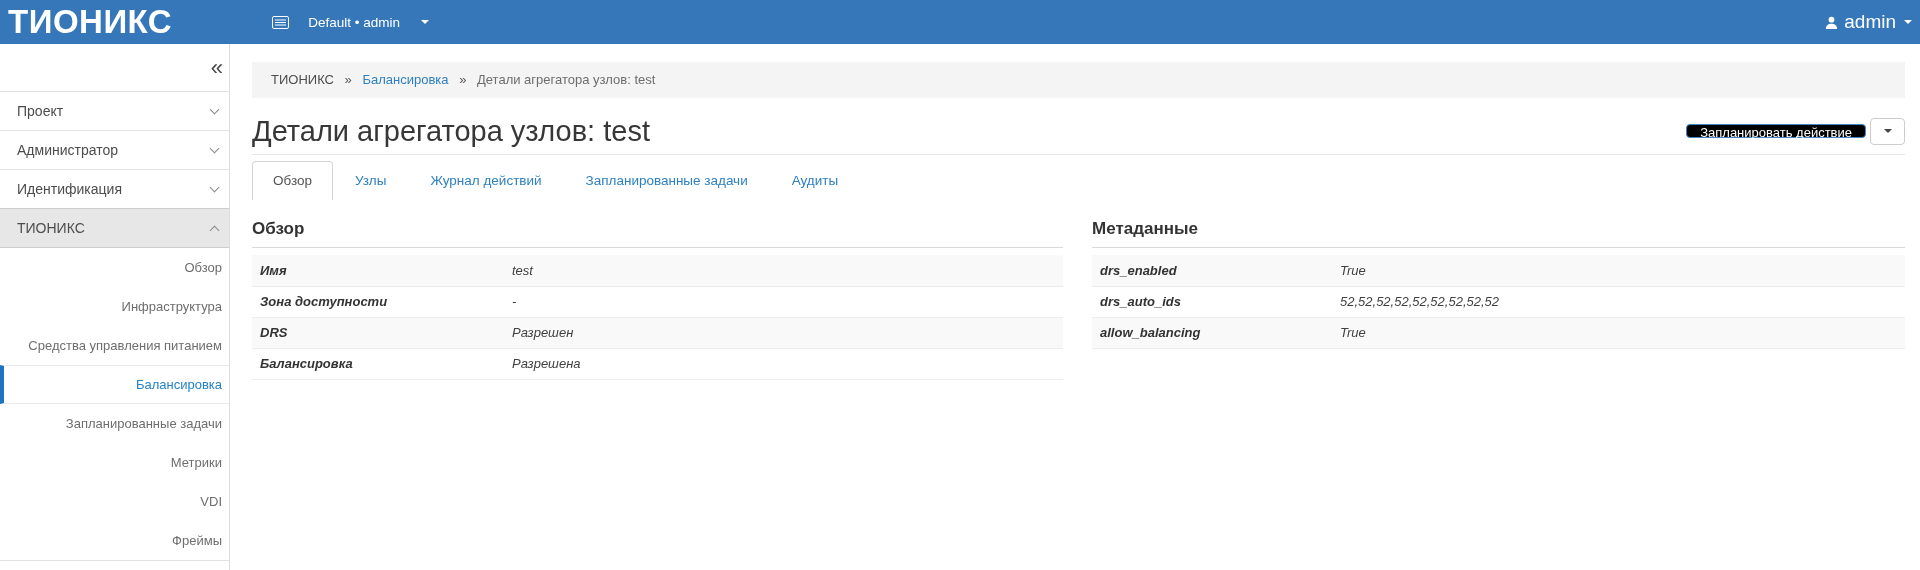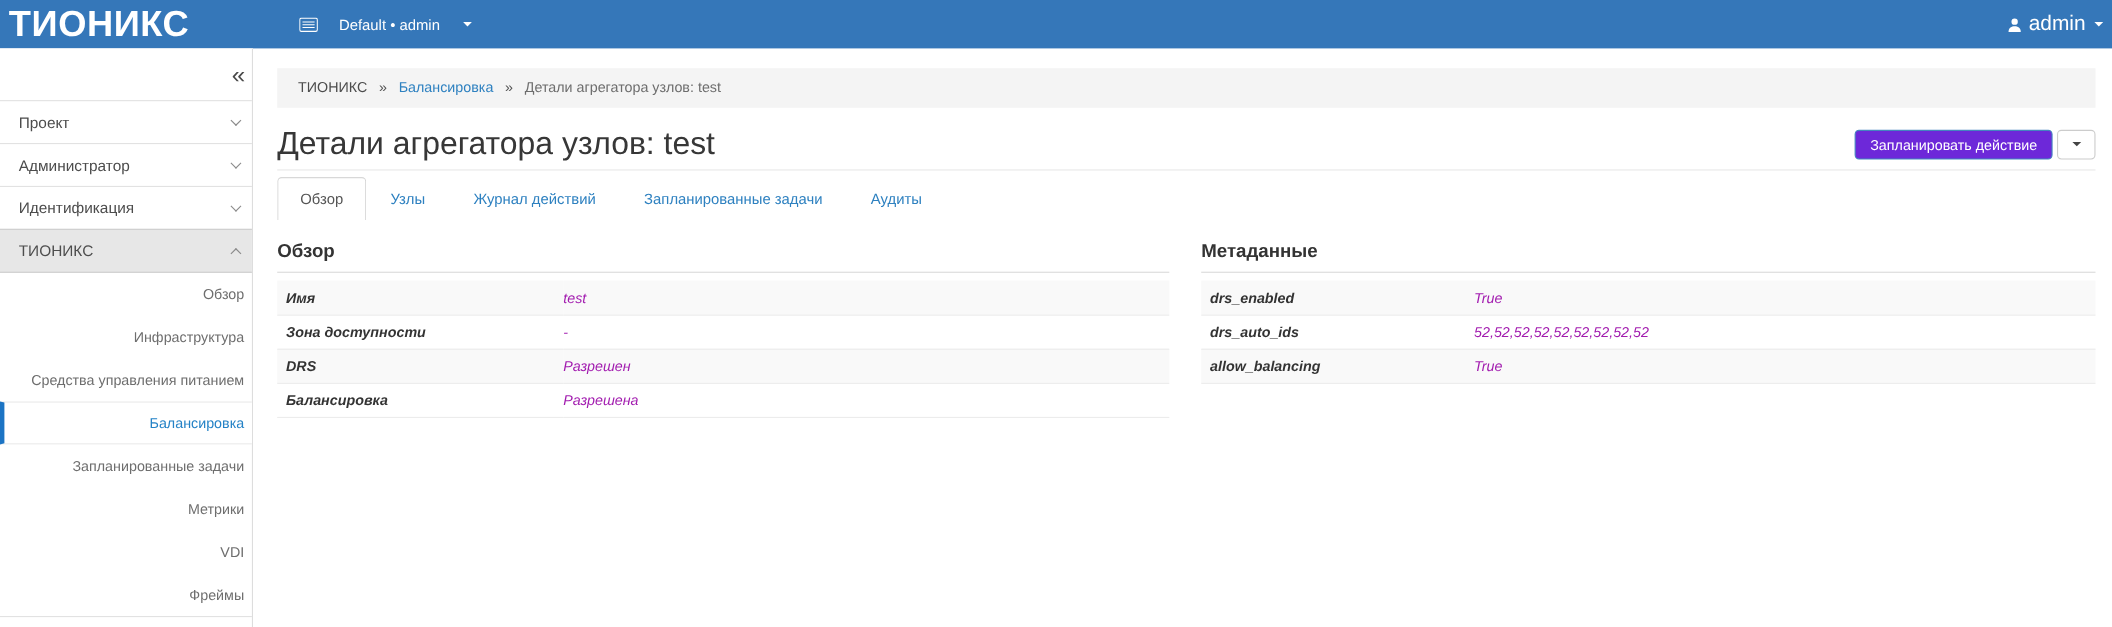--- a/index.html
+++ b/index.html
@@ -41,21 +41,21 @@
 
   .breadcrumb { margin-top:18px; height:36px; line-height:36px; background:#f4f4f4;
                 padding:0 19px; font-size:13px; color:#4d4d4d; }
   .breadcrumb .sep { margin:0 7px; color:#565656; }
   .breadcrumb a { color:#2e81c0; text-decoration:none; cursor:pointer; }
   .breadcrumb .muted { color:#6d6d6d; }
 
   .pagehead { display:flex; align-items:center; padding:18px 0 8px 0; border-bottom:1px solid #e8e8e8; }
   .pagehead h1 { font-size:29px; font-weight:400; color:#373737; line-height:30px; }
   .actions { margin-left:auto; display:flex; align-items:center; gap:4px; }
-  .btn-main { height:27px; padding:0 13px; background:#6d28d9; border:1px solid #4385bf;
+  .btn-main { height:14px; padding:0 13px; background:#000000; border:1px solid #4385bf;
               border-radius:4px; color:#fff; font-size:13px; font-family:inherit; cursor:pointer; }
   .btn-caret { height:27px; width:35px; background:#fff; border:1px solid #ccc; border-radius:4px;
                display:flex; align-items:center; justify-content:center; cursor:pointer; }
   .caret-d { width:0; height:0; border-left:4px solid transparent; border-right:4px solid transparent;
              border-top:4px solid #444; }
 
   .tabs { margin-top:6px; display:flex; align-items:flex-end; }
   .tab { height:39px; line-height:39px; padding:0 22px; font-size:13.5px; color:#2e81c0; cursor:pointer; }
   .tab.active { border:1px solid #d4d4d4; border-bottom:none; border-radius:4px 4px 0 0;
                 background:#fff; color:#555; padding:0 20px; line-height:38px; }
@@ -63,21 +63,21 @@
   .cols { margin-top:19px; display:flex; gap:29px; }
   .col-left  { flex:0 0 811px; }
   .col-right { flex:1; }
   .cols h2 { font-size:17px; font-weight:bold; color:#333; padding-bottom:8px; border-bottom:1px solid #dadada; }
   .cols table { width:100%; border-collapse:collapse; margin-top:7px; font-size:13px;font-style:italic; }
   .cols tr { height:31px; border-bottom:1px solid #ececec; }
   .cols tr:nth-child(odd) { background:#f9f9f9; }
   .cols th { text-align:left; font-weight:bold; color:#333; padding-left:8px; }
   .col-left  th { width:260px; }
   .col-right th { width:248px;margin-left:28px; }
-  .cols td { color:#a21caf;margin-left:38px; }
+  .cols td { color:#404040;margin-left:38px; }
 </style>
 </head>
 <body>
 
 <header id="topbar">
   <div class="logo">ТИОНИКС</div>
   <div class="ctx">
     <svg width="17" height="13" viewBox="0 0 17 13">
       <rect x="0.5" y="0.5" width="16" height="12" rx="1.5" fill="none" stroke="#fff"></rect>
       <line x1="3" y1="4" x2="14" y2="4" stroke="#fff"></line>

